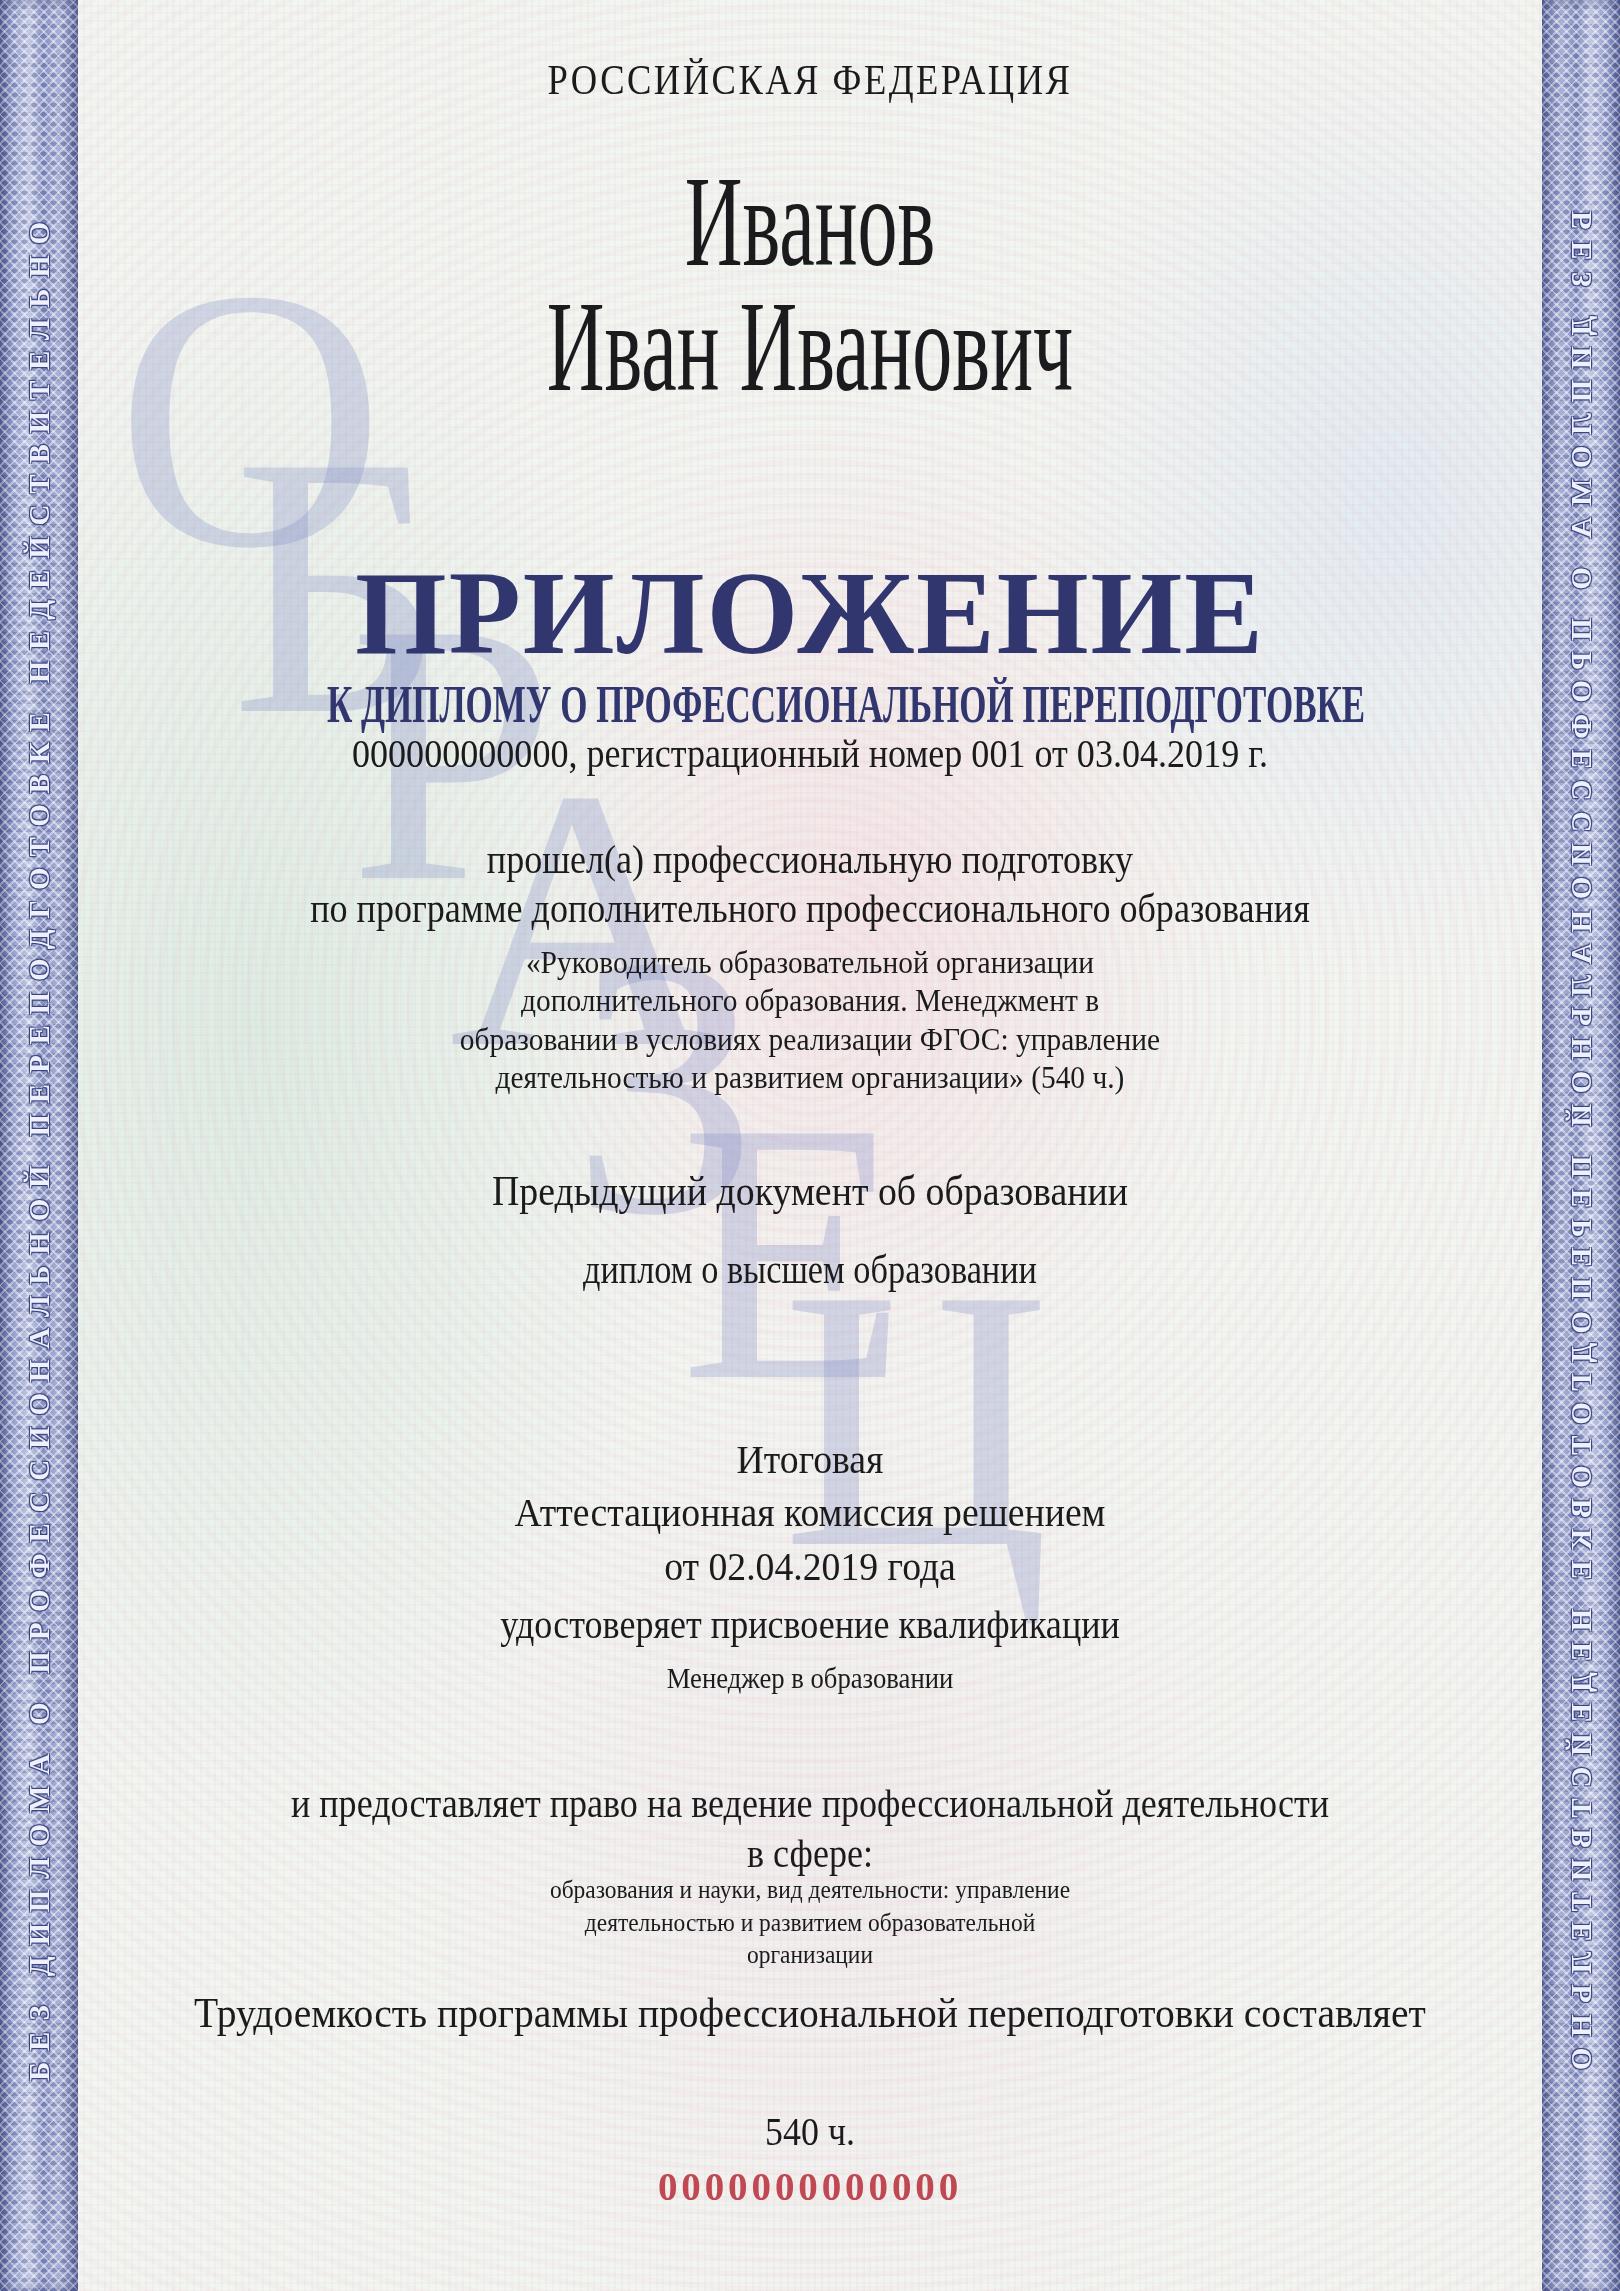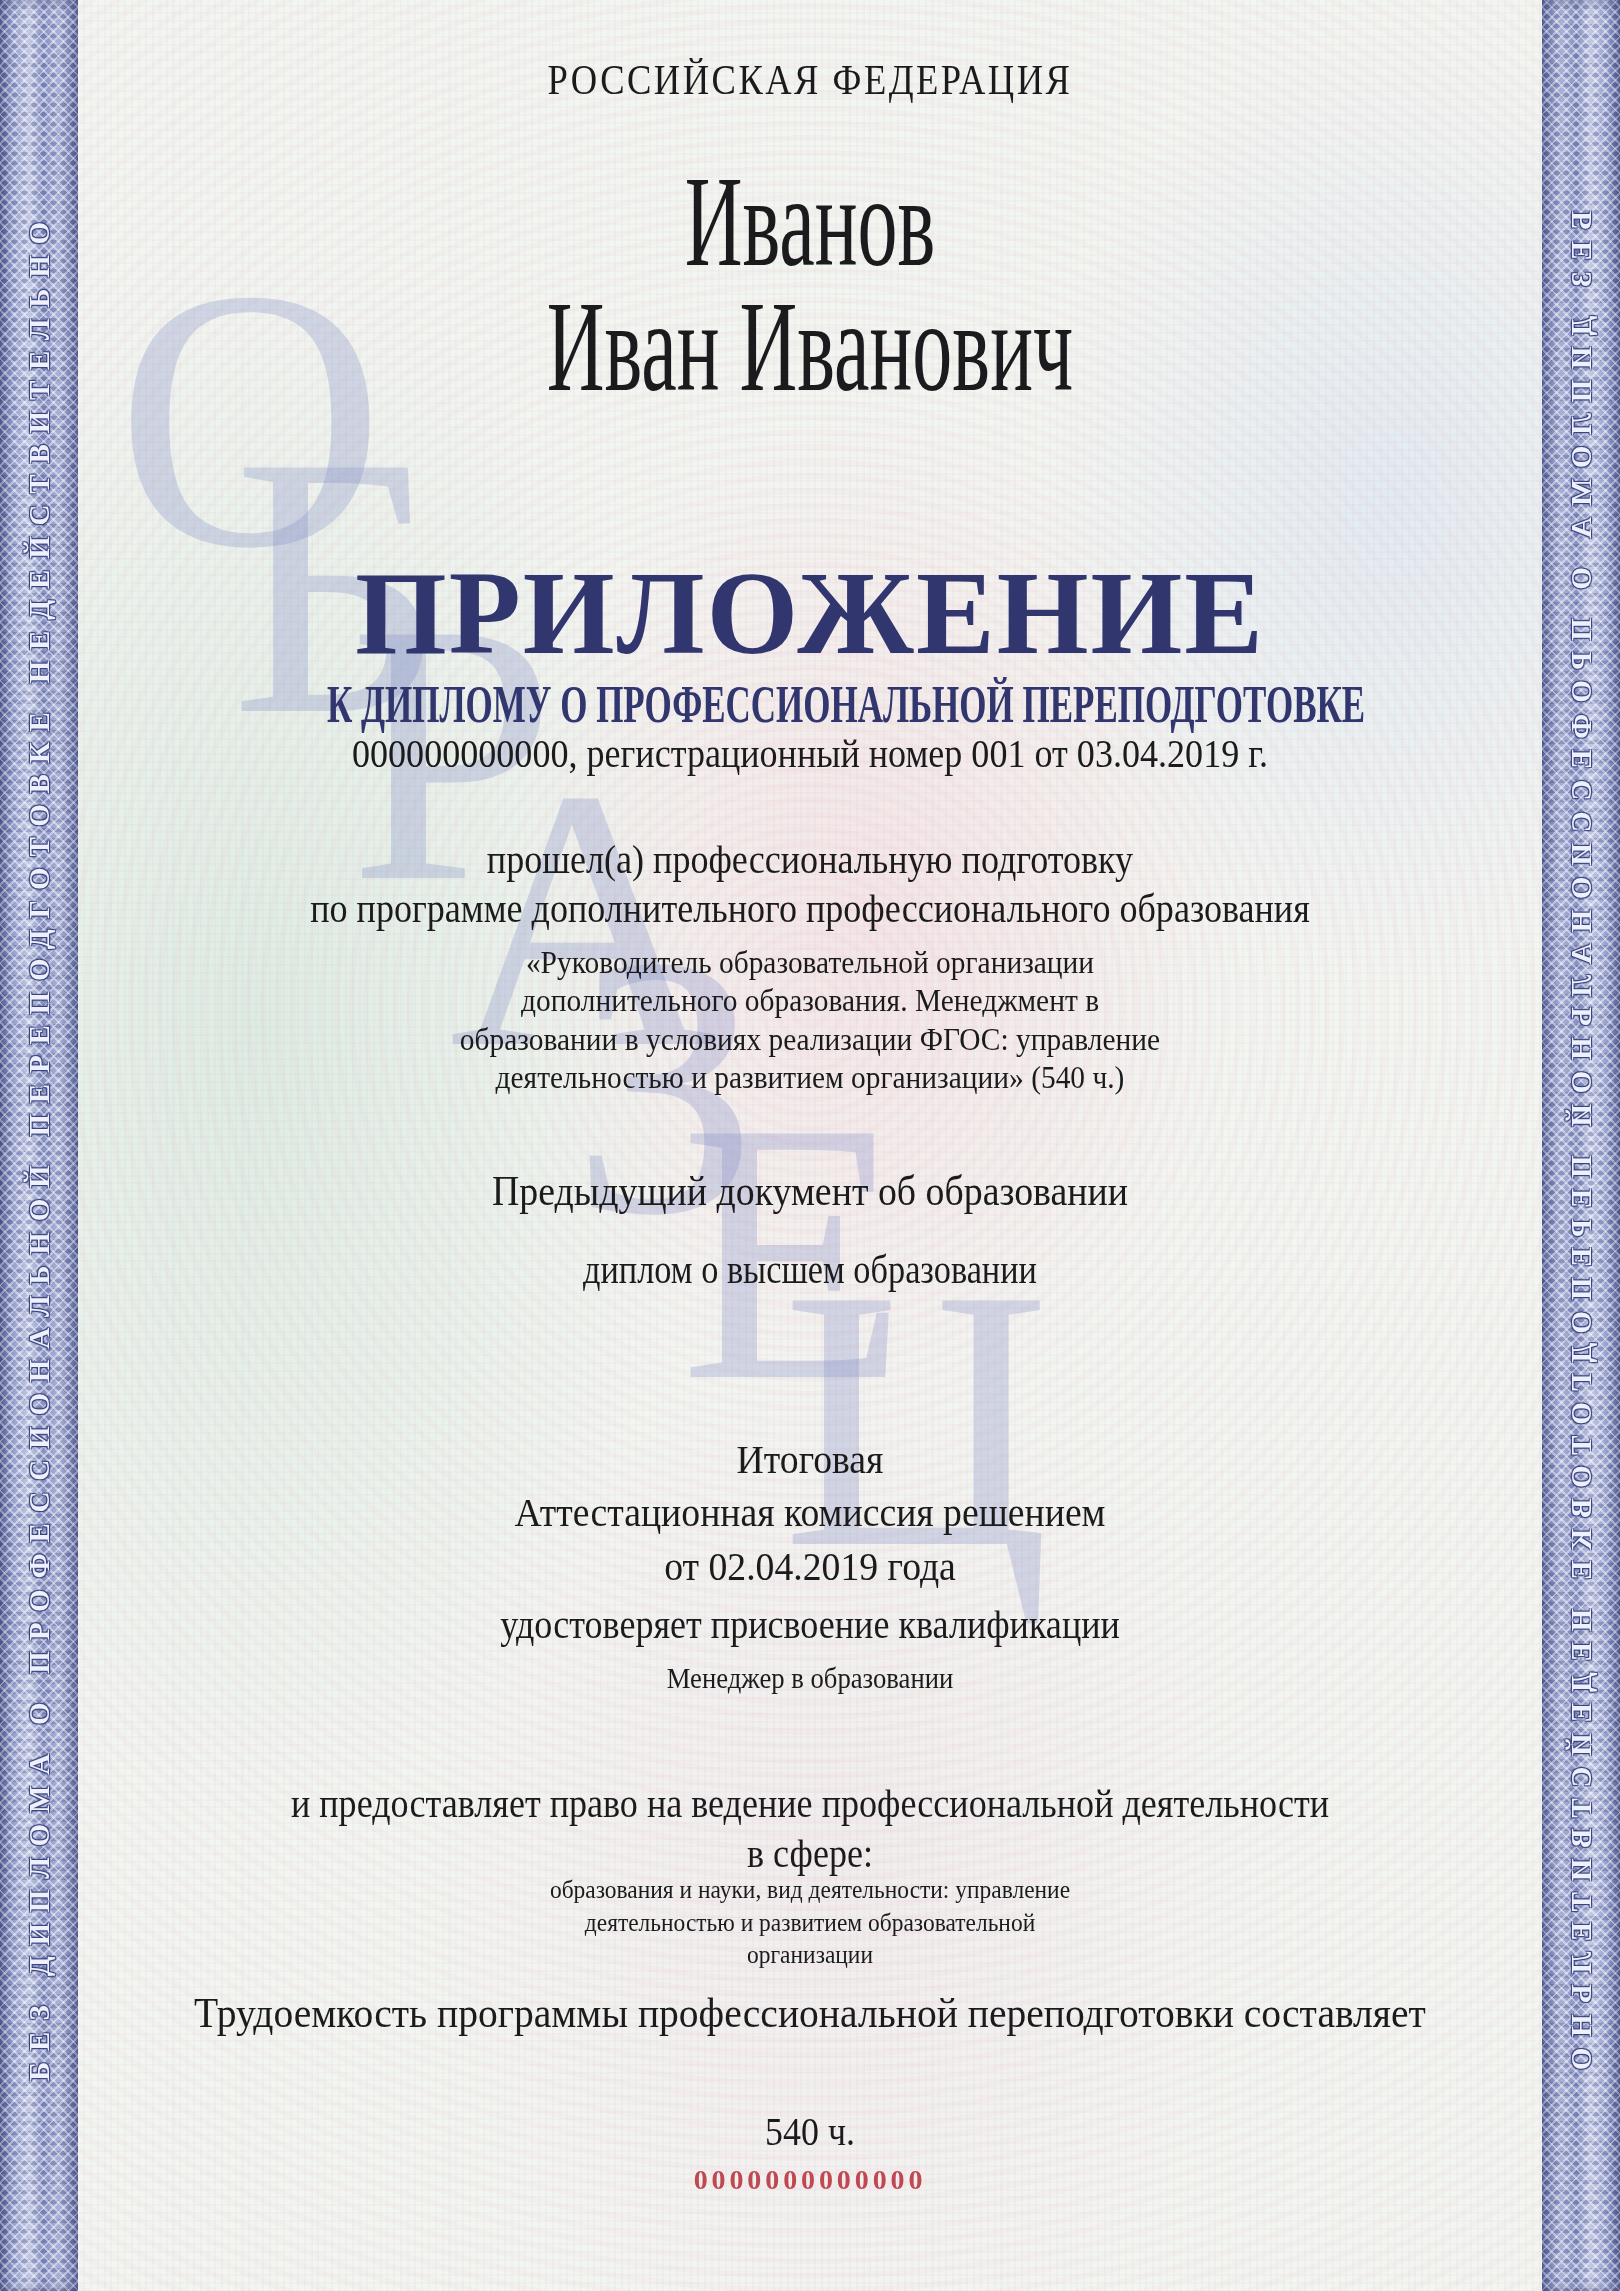--- a/index.html
+++ b/index.html
@@ -76,21 +76,21 @@
   .prev-label{top:1166px;font-size:43px;}
   .prev-value{top:1247px;font-size:39px;}
   .commission{top:1433px;font-size:41px;line-height:1.3;}
   .qual-label{top:1600px;font-size:41px;}
   .qual-value{top:1662px;font-size:29px;}
   .rights1{top:1779px;font-size:41px;}
   .rights2{top:1829px;font-size:41px;}
   .sphere{top:1874px;font-size:25.5px;line-height:1.28;}
   .workload{top:1988px;font-size:43px;}
   .hours{top:2109px;font-size:39px;}
-  .bottom-serial{top:2164px;font-size:28px;letter-spacing:3.9px;color:#c04853;font-weight:bold;}
+  .bottom-serial{top:2164px;font-size:39px;letter-spacing:3.9px;color:#c04853;font-weight:bold;}
 </style>
 </head>
 <body>
 
 <div class="page">
 
   <div class="watermark">
     <span class="wm-letter wm-0">О</span>
     <span class="wm-letter wm-1">Б</span>
     <span class="wm-letter wm-2">Р</span>

